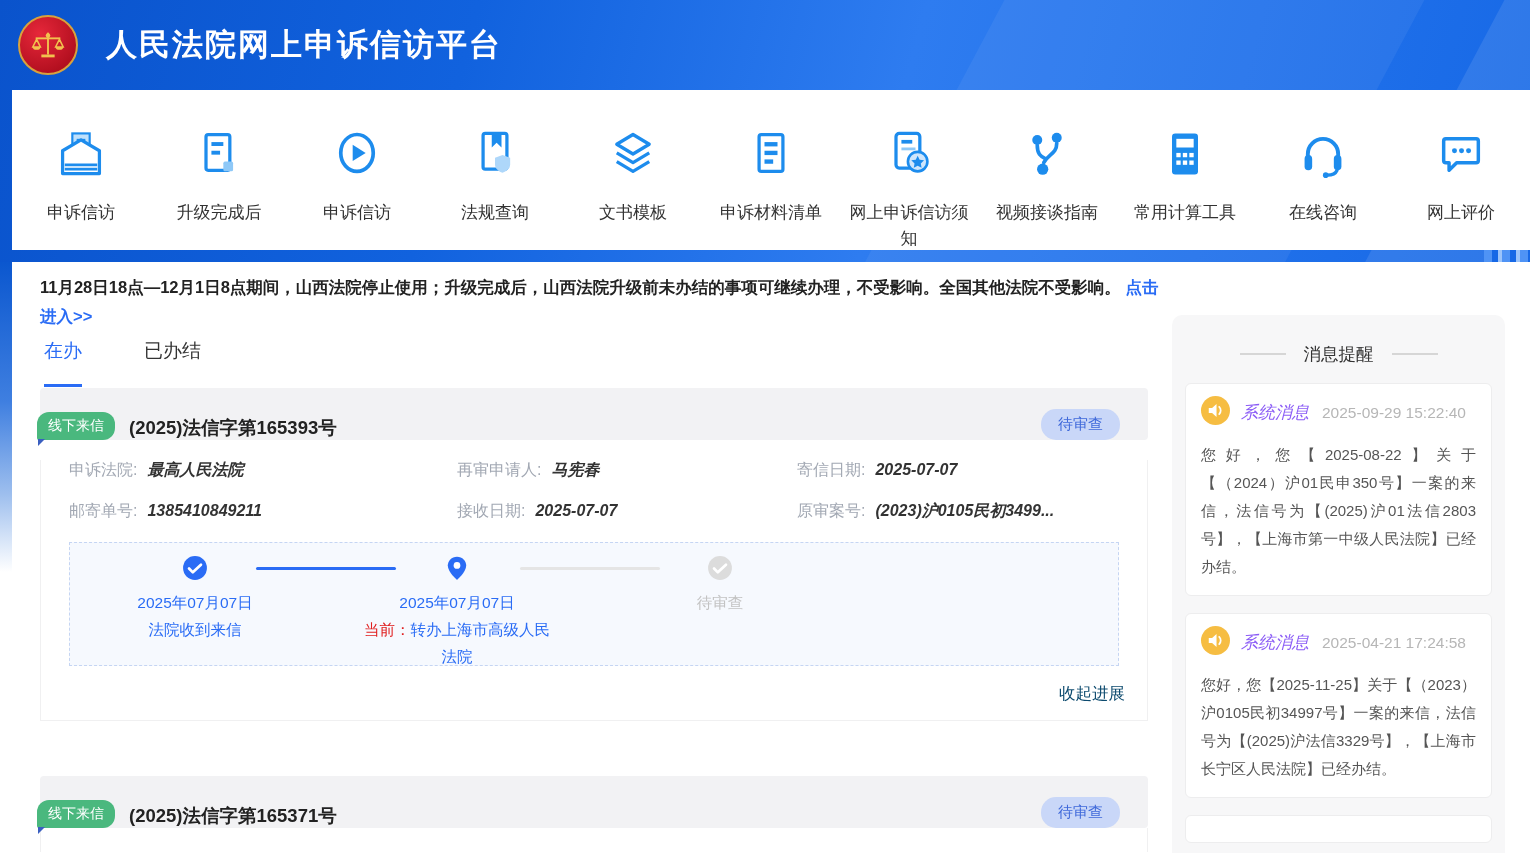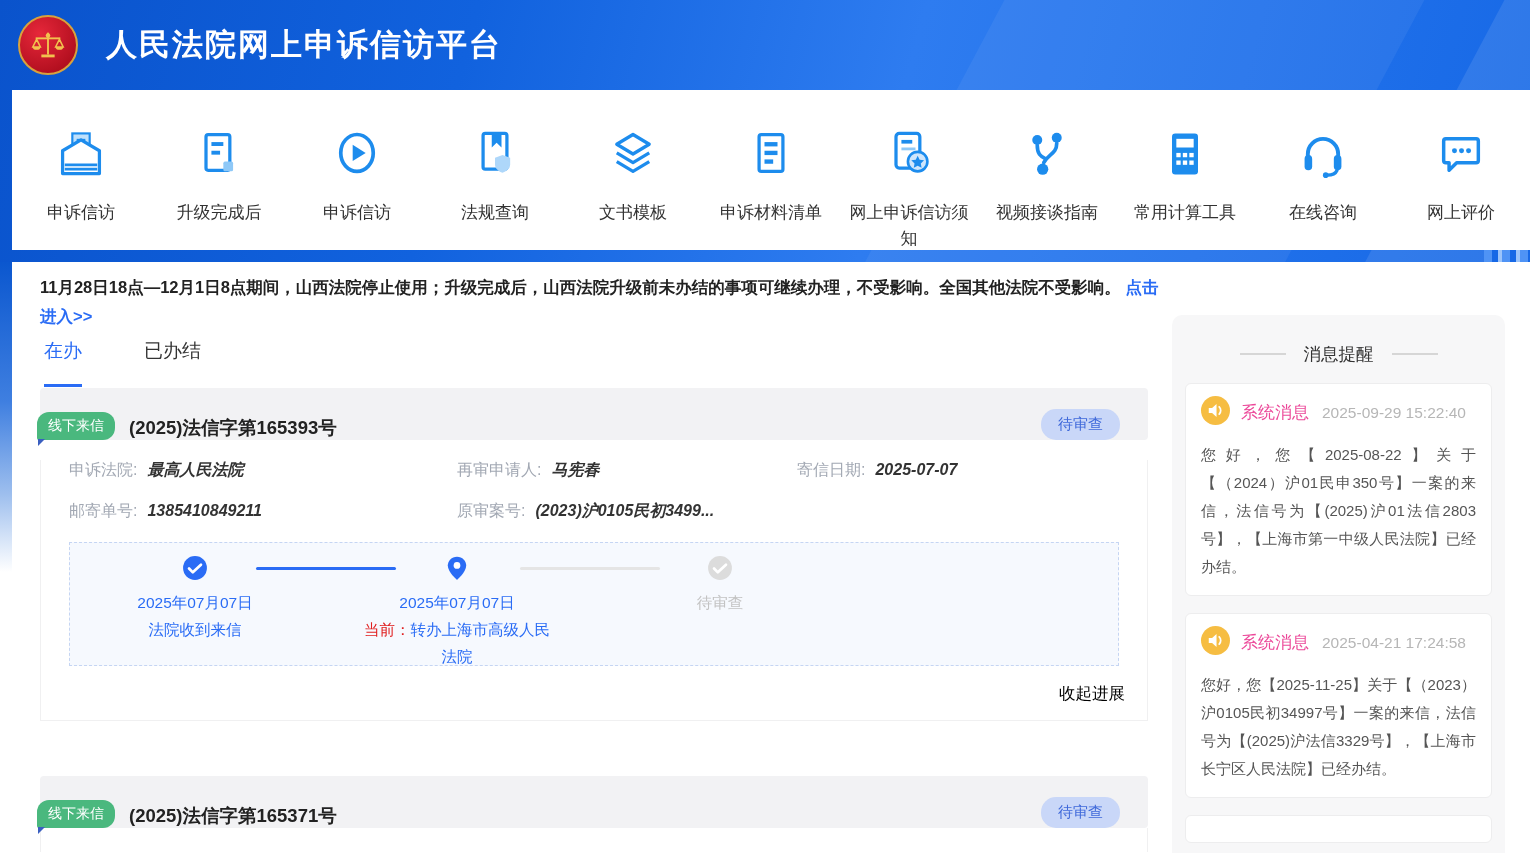--- a/index.html
+++ b/index.html
@@ -69,33 +69,33 @@
   .t-icon { position:absolute; top:12px; width:26px; height:26px; }
   .t-icon.s1 { left:112px; } .t-icon.s2 { left:374px; } .t-icon.s3 { left:637px; }
   .t-line { position:absolute; top:24px; height:3px; border-radius:2px; }
   .t-line.l1 { left:186px; width:140px; background:#2a6cf5; }
   .t-line.l2 { left:450px; width:140px; background:#e5e5e5; }
   .t-label { position:absolute; top:46px; width:200px; text-align:center;
     font-size:15.5px; line-height:27px; color:#2a6cf5; }
   .t-label.s1 { left:25px; } .t-label.s2 { left:292px; width:190px; } .t-label.s3 { left:550px; color:#c3c3c3; }
   .t-red { color:#e02020; }
   .collapse-row { text-align:right; padding:17px 22px 15px; }
-  .collapse-row a { color:#000000; font-size:16.5px; text-decoration:none; cursor:pointer; }
+  .collapse-row a { color:#0c4a6e; font-size:16.5px; text-decoration:none; cursor:pointer; }
   .case-body-stub { height:24px; border:1px solid #f0f0f1; border-top:none; border-bottom:none; }
 
   
   .sidebar { position:absolute; left:1160px; top:53px; width:333px; height:800px;
     background:#f7f7f8; border-radius:10px; }
   .sb-title-row { display:flex; align-items:center; justify-content:center; gap:18px; padding-top:27px;text-align:center; }
   .sb-title { font-size:17.5px; color:#333; }
   .sb-dash { width:46px; height:2px; background:#d6d6d6; }
   .msg-card { background:#fff; border:1px solid #ededee; border-radius:6px;
     margin:17px 13px 0; padding:12px 15px 14px; cursor:pointer; }
   .msg-head { display:flex; align-items:center; }
-  .msg-type { margin-left:11px; font-size:17px; color:#ec4899; }
+  .msg-type { margin-left:11px; font-size:17px; color:#8b5cf6;font-style:italic; }
   .msg-time { margin-left:13px; font-size:15.5px; color:#b6b6b6; }
   .msg-body { margin-top:12px; font-size:15px; color:#555; line-height:28px; text-align:justify; }
 </style>
 </head>
 <body>
 
 <div class="page">
 
   <div class="bg-top">
     <div class="streak1"></div>
@@ -282,20 +282,21 @@
         <span class="status-pill">待审查</span>
       </div>
       <div class="case-body">
         <div class="detail-row">
           <div class="detail-cell"><span class="dlabel">申诉法院:</span><span class="dvalue">最高人民法院</span></div>
           <div class="detail-cell"><span class="dlabel">再审申请人:</span><span class="dvalue">马宪春</span></div>
           <div class="detail-cell"><span class="dlabel">寄信日期:</span><span class="dvalue">2025-07-07</span></div>
         </div>
         <div class="detail-row">
           <div class="detail-cell"><span class="dlabel">邮寄单号:</span><span class="dvalue">1385410849211</span></div>
+          <div class="detail-cell"><span class="dlabel">接收日期:</span><span class="dvalue">2025-07-07</span></div>
           <div class="detail-cell"><span class="dlabel">原审案号:</span><span class="dvalue">(2023)沪0105民初3499...</span></div>
         </div>
 
         <div class="timeline">
           <span class="t-icon s1">
             <svg viewBox="0 0 24 24" width="26" height="26">
                 <circle cx="12" cy="12" r="11" fill="#2a6cf5"></circle>
                 <path d="M6.5 12.5 l3.5 3.5 L17.5 9" stroke="#fff" stroke-width="2.5" fill="none" stroke-linecap="round" stroke-linejoin="round"></path>
               </svg>
           </span>

